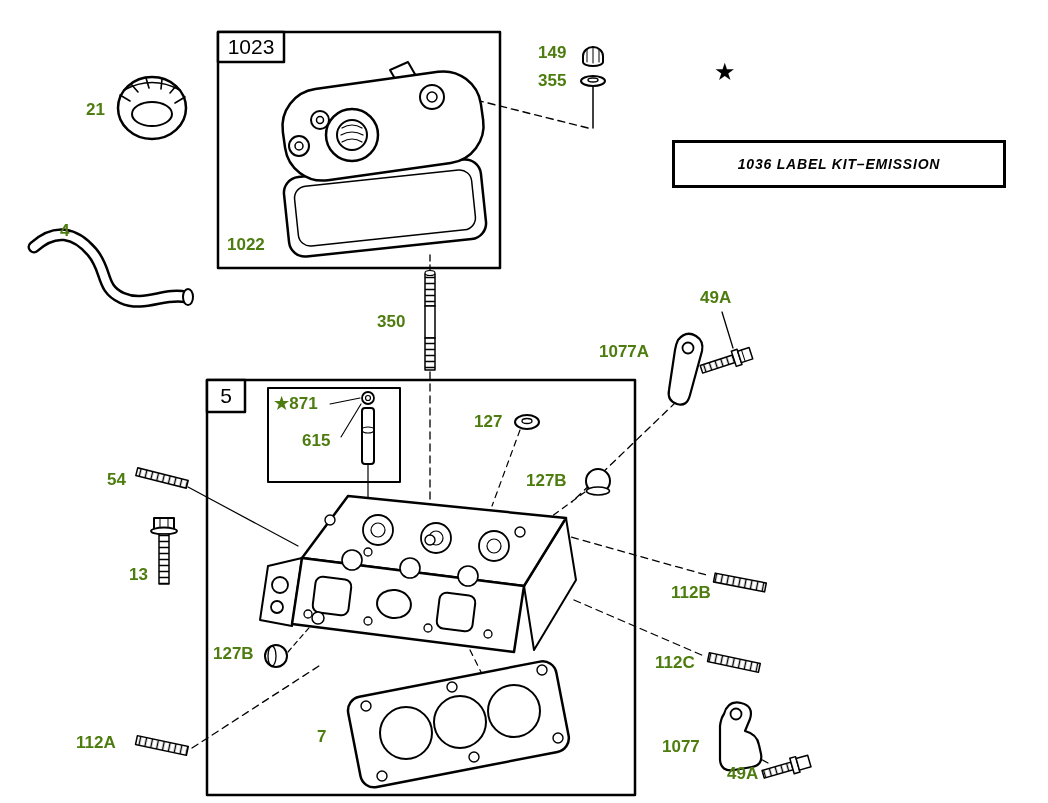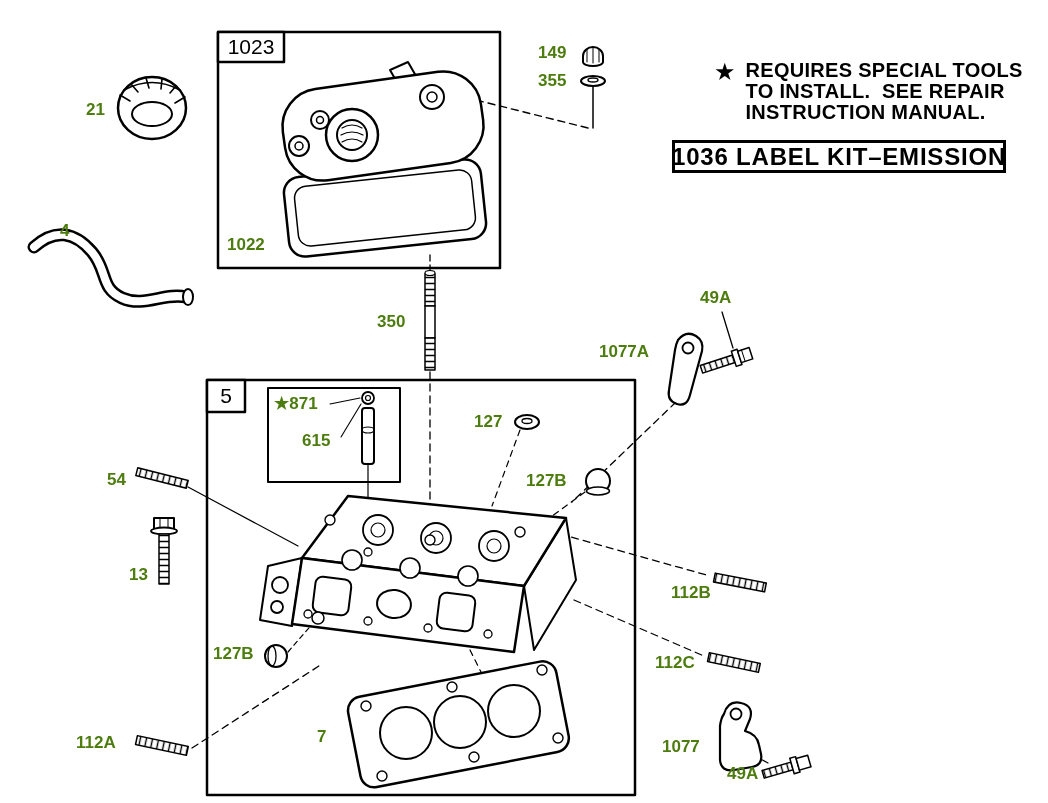--- a/index.html
+++ b/index.html
@@ -5,23 +5,23 @@
   * { margin:0; padding:0; box-sizing:border-box; }
   body { background:#fff; font-family:"Liberation Sans", sans-serif; }
   .canvas { position:relative; width:1048px; height:803px; background:#fff; overflow:hidden; }
   svg.art { position:absolute; left:0; top:0; }
   .lbl { position:absolute; font-weight:bold; font-size:17px; color:#4d7c0f; white-space:nowrap; line-height:1; }
   .tab { position:absolute; display:flex; align-items:center; justify-content:center;
          font-weight:normal; font-size:21px; color:#000; }
   .note { position:absolute; left:714px; top:60px; display:flex; gap:10px; color:#000; }
   .note-star { font-size:24px; line-height:1; }
   .note-lines div { font-weight:bold; font-size:20px; line-height:1.04; letter-spacing:0.3px; white-space:pre; }
-  .kit { position:absolute; left:672px; top:140px; width:334px; height:33px; border:3px solid #000;
+  .kit { position:absolute; left:672px; top:140px; width:334px; height:48px; border:3px solid #000;
          display:flex; align-items:center; justify-content:center;
-         font-weight:bold; font-size:24px; letter-spacing:0.8px; color:#000; white-space:pre; }
+         font-weight:bold; font-size:14px; letter-spacing:0.8px; color:#000; white-space:pre;font-style:italic; }
 </style>
 </head>
 <body>
 
 <div class="canvas">
 
 <svg class="art" width="1048" height="803" viewBox="0 0 1048 803" stroke-linejoin="round" stroke-linecap="round">
   <defs>
     <pattern id="thrV" patternUnits="userSpaceOnUse" width="4" height="6">
       <rect width="4" height="6" fill="#fff"></rect>
@@ -224,25 +224,20 @@
 
   <g stroke="#000" transform="rotate(-16 792 766)">
     <rect x="762" y="762" width="30" height="8" fill="url(#thrH)" stroke-width="1.5"></rect>
     <rect x="792" y="758" width="6" height="16" fill="#fff" stroke-width="1.5"></rect>
     <rect x="798" y="760" width="12" height="12" fill="#fff" stroke-width="1.5"></rect>
   </g>
 </svg>
 
 <div class="note">
   <span class="note-star">★</span>
-  <div class="note-lines">
-    <div>REQUIRES SPECIAL TOOLS</div>
-    <div>TO INSTALL.  SEE REPAIR</div>
-    <div>INSTRUCTION MANUAL.</div>
-  </div>
 </div>
 
 <div class="kit">
   <span>1036 LABEL KIT–EMISSION</span>
 </div>
 
 <div class="tab" style="left:218px;top:32px;width:66px;height:30px">1023</div>
 <div class="tab" style="left:207px;top:380px;width:38px;height:32px">5</div>
 
 <div class="lbl" style="left:86px;top:101px">21</div>

